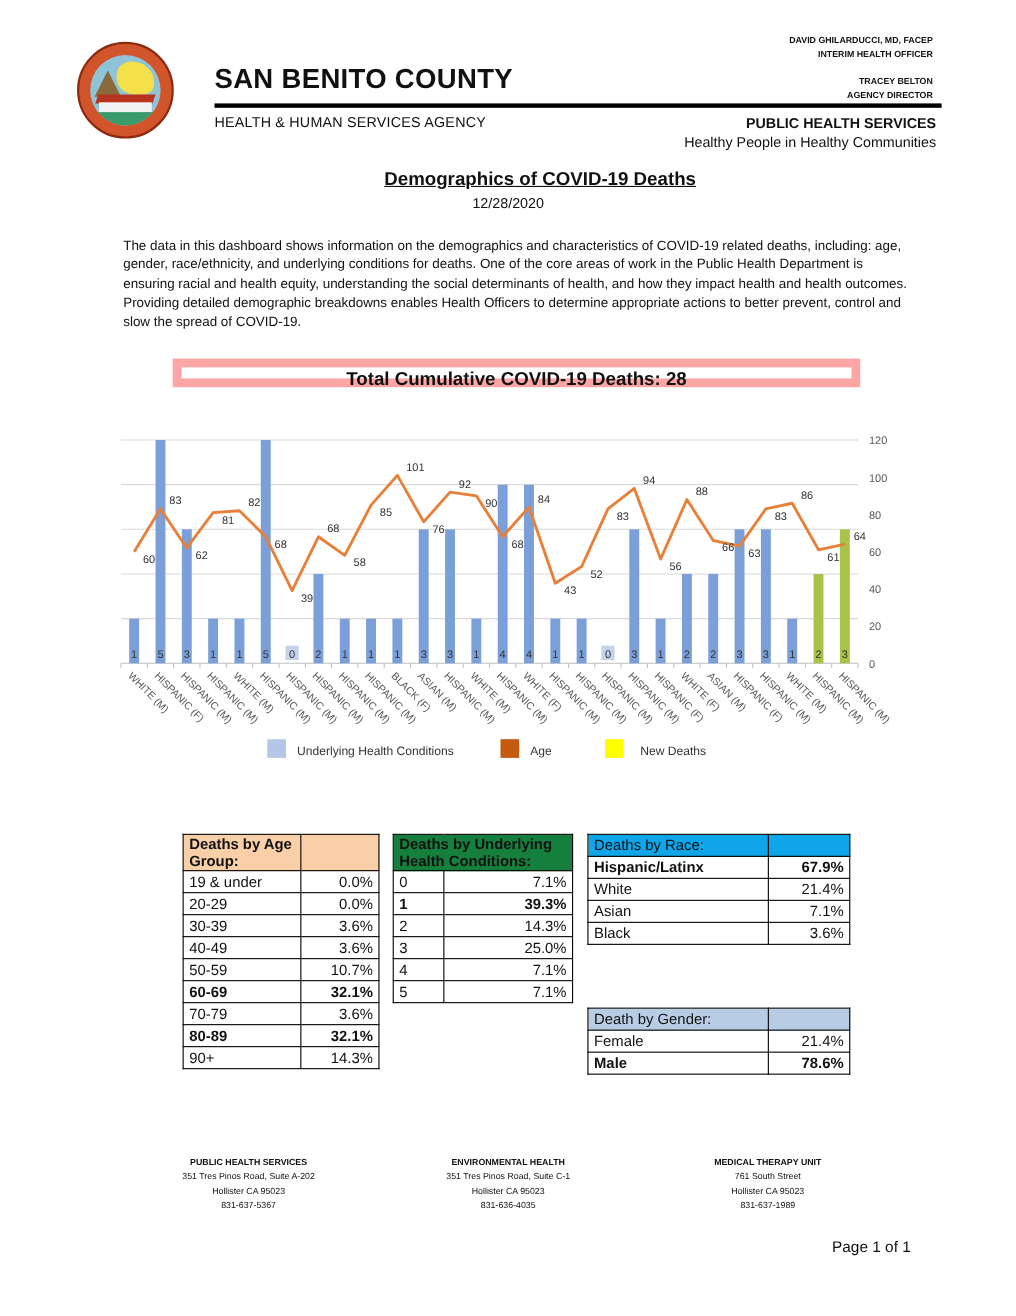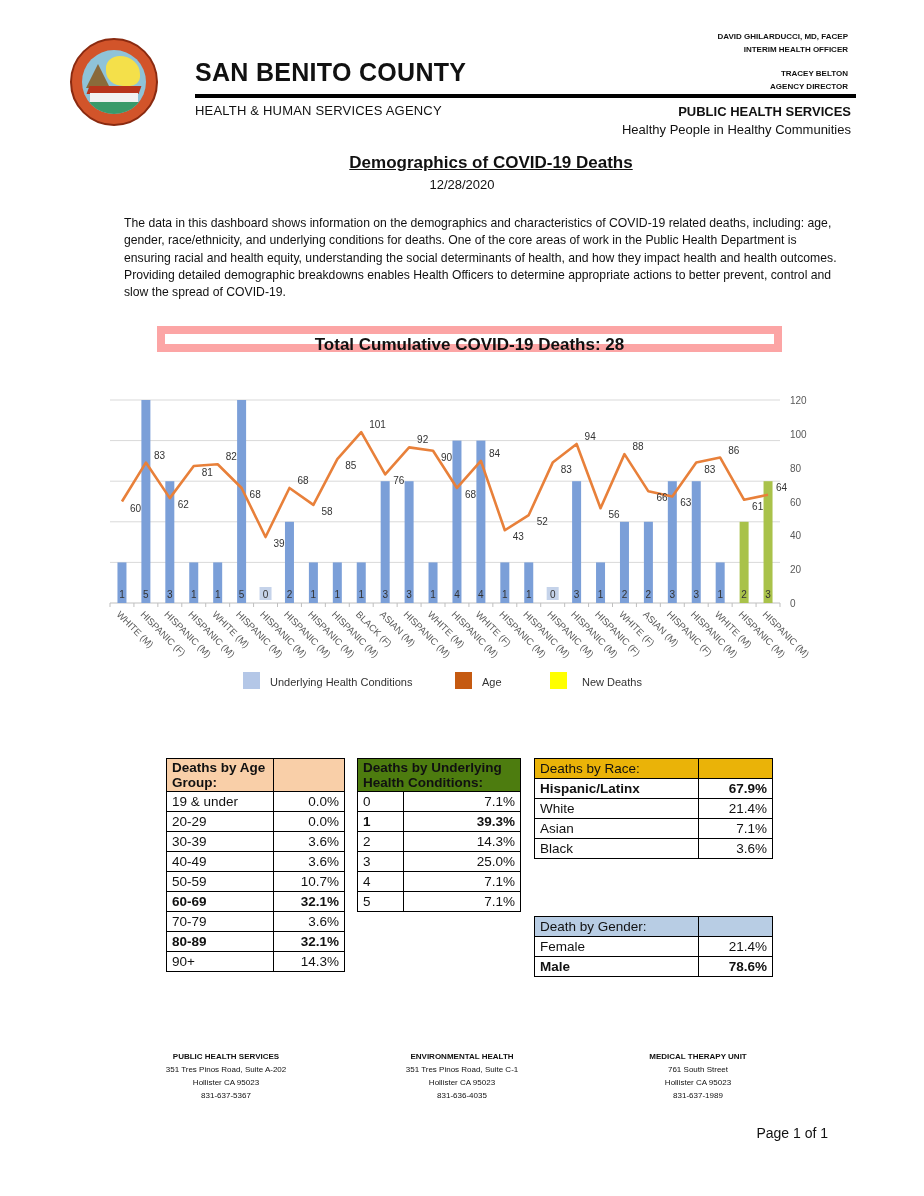--- a/index.html
+++ b/index.html
@@ -21,42 +21,42 @@
   .org-name { left: 195px; top: 58px; font-size: 25px; font-weight: bold; letter-spacing: 0.3px; }
   .org-rule { left: 195px; top: 94px; width: 661px; height: 4px; background: #000; }
   .agency { left: 195px; top: 103px; font-size: 13px; letter-spacing: 0.2px; }
   .officer { right: 76px; top: 30px; text-align: right; font-size: 8px; font-weight: bold; line-height: 13px; }
   .director { right: 76px; top: 67px; text-align: right; font-size: 8px; font-weight: bold; line-height: 13px; }
   .phs { right: 73px; top: 104px; text-align: right; font-size: 13px; font-weight: bold; }
   .tagline { right: 73px; top: 122px; text-align: right; font-size: 13px; }
   
   .title { left: 0; width: 924px; top: 153px; text-align: center; font-size: 17px; font-weight: bold; text-decoration: underline; margin-left: 29px; }
   .date { left: 0; width: 924px; top: 177px; text-align: center; font-size: 13px; }
-  .intro { left: 124px; top: 215px; width: 715px; font-size: 12.2px; line-height: 17.3px; }
+  .intro { left: 112px; top: 215px; width: 715px; font-size: 12.2px; line-height: 17.3px; }
   .total-box { left: 157px; top: 326px; width: 625px; height: 26px; border: 8px solid #fca5a5; box-sizing: border-box;
                text-align: center; font-size: 17px; font-weight: bold; line-height: 22px; }
   
   #chart { left: 0; top: 380px; width: 924px; height: 340px; }
   
   table.stat { border-collapse: collapse; font-size: 13.5px; border-radius: 31px; }
   table.stat td { border: 1.5px solid #000; padding: 1px 5px; height: 20px; box-sizing: border-box; }
   table.stat td.v { text-align: right; }
   table.stat tr.b td { font-weight: bold; margin-top: 29px; }
   .t-age { left: 166px; top: 758px; }
   .t-age td:first-child { width: 107px; }
   .t-age td.v { width: 71px; }
   .t-age .hdr td { background: #f9cfa8; }
   .t-cond { left: 357px; top: 758px; }
   .t-cond td:first-child { width: 46px; }
   .t-cond td.v { width: 117px; }
-  .t-cond .hdr td { background: #4d7c0f; }
+  .t-cond .hdr td { background: #15803d; }
   .t-race { left: 534px; top: 758px; }
   .t-race td:first-child { width: 164px; }
   .t-race td.v { width: 74px; }
-  .t-race .hdr td { background: #eab308; }
+  .t-race .hdr td { background: #0ea5e9; }
   .t-gender { left: 534px; top: 916px; padding-left: 12px; }
   .t-gender td:first-child { width: 164px; }
   .t-gender td.v { width: 74px; }
   .t-gender .hdr td { background: #b8cde4; }
   
   .foot { top: 1050px; width: 180px; text-align: center; font-size: 8px; line-height: 13px; }
   .foot .h { font-weight: bold; }
   .page { right: 96px; top: 1125px; font-size: 14px; }
 </style>
 </head>

